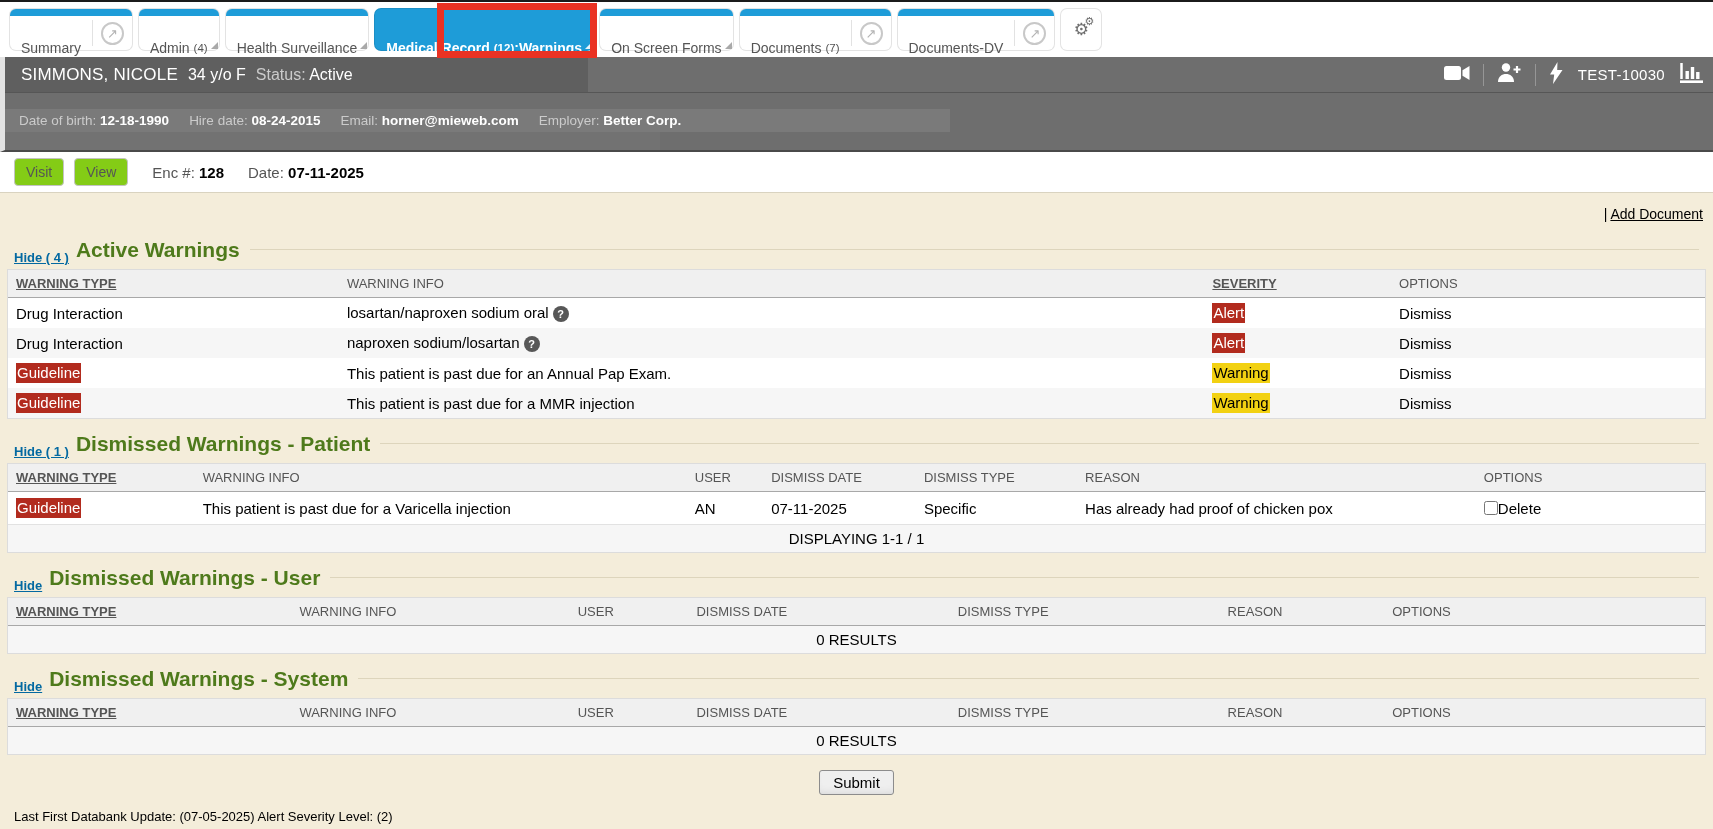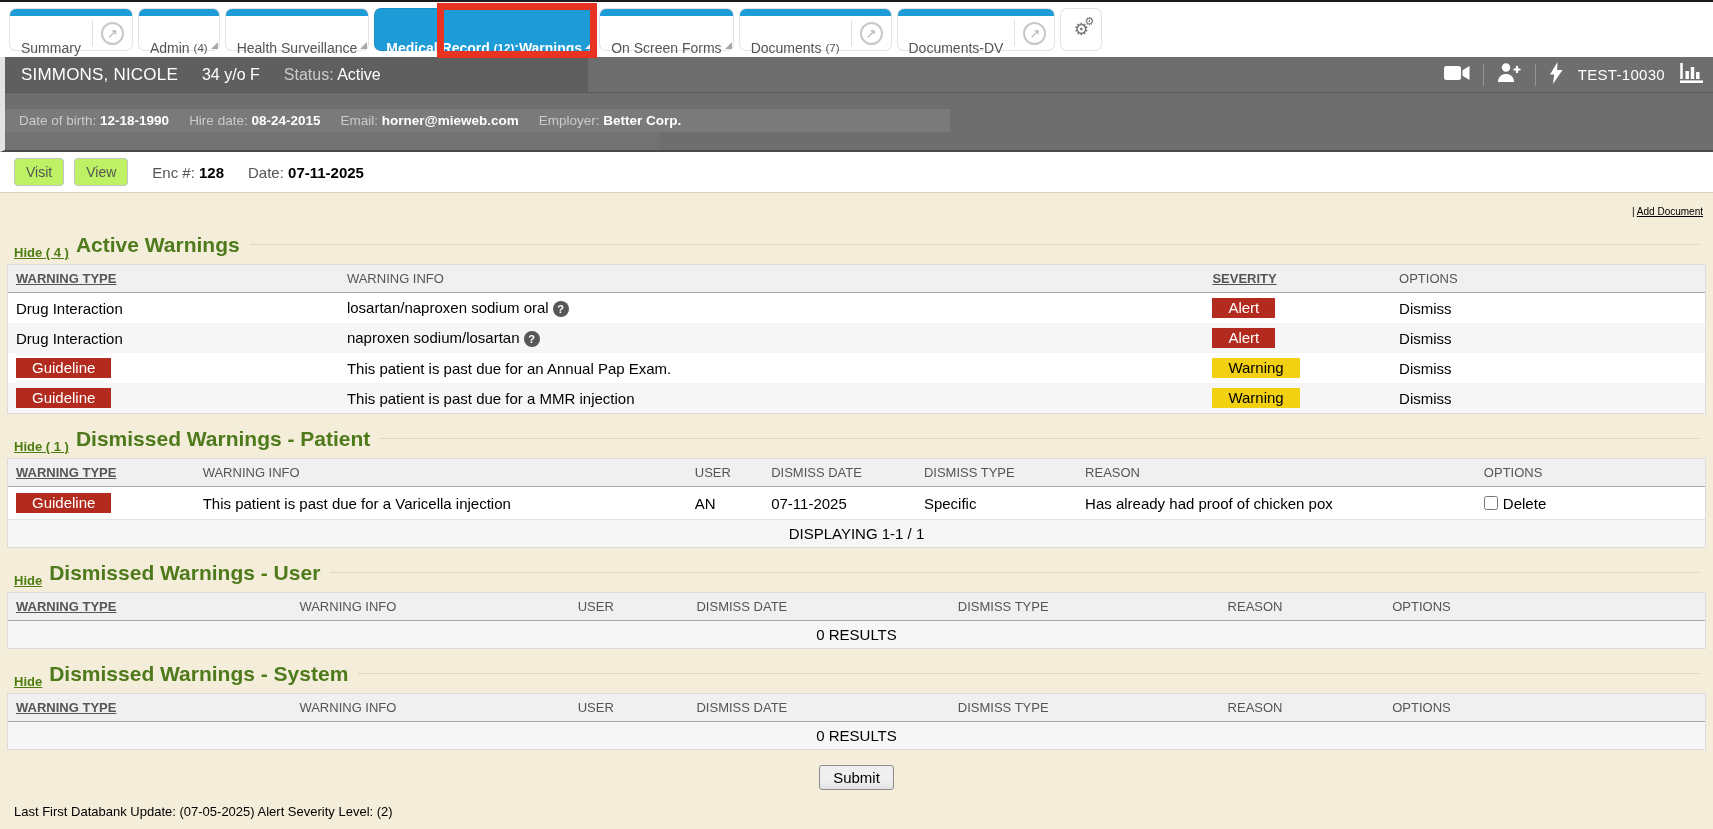--- a/index.html
+++ b/index.html
@@ -47,83 +47,83 @@
   }
   .gearbtn .gear2 { position:absolute; font-size:11px; right:7px; top:6px; }
   .annotation {
     position:absolute; left:437px; top:1px; width:160px; height:55px;
     border:7px solid #ea3223; z-index:20; pointer-events:none;
   }
 
   
   .banner { background:#6e6e6e; color:#fff; border-bottom:2px solid #4a4a4a; border-left:5px solid #e3e3e3; }
   .b-row1 { height:36px; display:flex; align-items:center; border-bottom:1px solid #565656; }
-  .nameblock { background:#5f5f5f; height:100%; width:583px; display:flex; align-items:center; padding:0 16px; gap:24px; }
+  .nameblock { background:#5f5f5f; height:100%; width:583px; display:flex; align-items:center; padding:0 16px; gap:10px; }
   .pname { font-size:17px; letter-spacing:.2px; }
   .page-sex { font-size:16px; }
   .lab { color:#cbcbcb; }
   .val { color:#fff;margin-top:20px; }
   .b-icons { margin-left:auto; display:flex; align-items:center; gap:13px; padding-right:10px; }
   .vsep { width:1px; height:22px; background:#969696; }
   .pid { font-size:15px; letter-spacing:.3px; margin:0 2px; }
   .b-row2 { height:23px; display:flex; align-items:center;margin-top:16px; }
   .demoblock { background:#7a7a7a; height:100%; width:945px; display:flex; align-items:center; gap:20px; padding:0 14px; font-size:13.5px; }
   .demoblock b { font-weight:bold; }
   .b-row3 { height:18px; }
   .b-row3 .stub { background:#7a7a7a; height:100%; width:655px; opacity:.35; }
 
   
   .encbar {
     height:41px; background:#fff; display:flex; align-items:center;
     gap:10px; padding-left:14px; border-bottom:1px solid #d9d3c0;
   }
   .btn {
-    background:#bef264; border:1px solid #c3c3c3; border-radius:4px;
+    background:#84cc16; border:1px solid #c3c3c3; border-radius:4px;
     color:#555; font-size:14px; padding:5px 11px; cursor:pointer;
     font-family:"Liberation Sans", sans-serif;
   }
   .enc-meta { font-size:15px; margin-left:14px; color:#555; }
   .enc-meta b { color:#000; }
 
   
   .content { padding:0 0 10px 0; }
-  .adddoc-row { text-align:right; padding:13px 10px 2px 0; font-size:10px; }
+  .adddoc-row { text-align:right; padding:13px 10px 2px 0; font-size:14px; }
   .adddoc-row a { color:#000; text-decoration:underline; cursor:pointer; }
 
   .sec-head { display:flex; align-items:center; margin:10px 14px 5px 14px; }
-  .hide-link { color:#4d7c0f; font-weight:bold; font-size:13px; text-decoration:underline; cursor:pointer; margin-right:7px; white-space:nowrap;margin-top:16px; }
+  .hide-link { color:#0369a1; font-weight:bold; font-size:13px; text-decoration:underline; cursor:pointer; margin-right:7px; white-space:nowrap;margin-top:16px; }
   .sec-title { color:#4e7a1b; font-weight:bold; font-size:21px; white-space:nowrap; }
   .sec-rule { flex:1; height:1px; background:#ddd5bc; margin-left:10px; }
 
   table.grid {
     width:calc(100% - 16px); margin:0 8px; border-collapse:collapse;
     background:#fff; box-shadow:0 0 0 1px #dcdcdc;
   }
   table.grid th {
     background:#f0f0f0; color:#555; font-weight:normal; font-size:13px;
     text-align:left; padding:6px 8px; border-bottom:1px solid #a8a8a8;
     white-space:nowrap;
   }
   table.grid th .u { text-decoration:underline; cursor:pointer;font-weight:bold; }
   table.grid td { padding:5px 8px; font-size:15px; }
   table.grid tbody tr:nth-child(even) { background:#f6f6f6; }
   td.displaying, td.noresults {
     text-align:center; font-size:13px; background:#f6f6f6;
     border-top:1px solid #e2e2e2; padding:9px 8px;
   }
-  .badge { display:inline-block; padding:0 16px; line-height:20px; }
+  .badge { display:inline-block; padding:0 1px; line-height:20px; }
   .badge.red { background:#b22b1e; color:#fff; }
   .badge.yellow { background:#f2d112; color:#000; }
   .help {
     display:inline-block; width:16px; height:16px; border-radius:50%;
     background:#575757; color:#fff; font-size:11px; font-weight:bold;
     text-align:center; line-height:16px; vertical-align:middle; margin-left:4px; cursor:pointer;
   }
   a.rowlink { color:#000; cursor:pointer; text-decoration:none; }
-  .delete-wrap { display:flex; align-items:center; gap:5px; }
+  .delete-wrap { display:flex; align-items:center; }
   .delete-wrap input { width:14px; height:14px; margin:0; }
 
   .submit-row { text-align:center; margin-top:16px; }
   .submit-btn {
     font-family:"Liberation Sans", sans-serif; font-size:15px; color:#000;
     background:#efefef; border:1px solid #8c8c8c; border-radius:3px;
     padding:3px 13px; cursor:pointer; box-shadow:inset 0 -6px 8px -6px #cfcfcf;
   }
   .foot-note { font-size:13px; margin:14px 0 0 14px; }
 </style>

